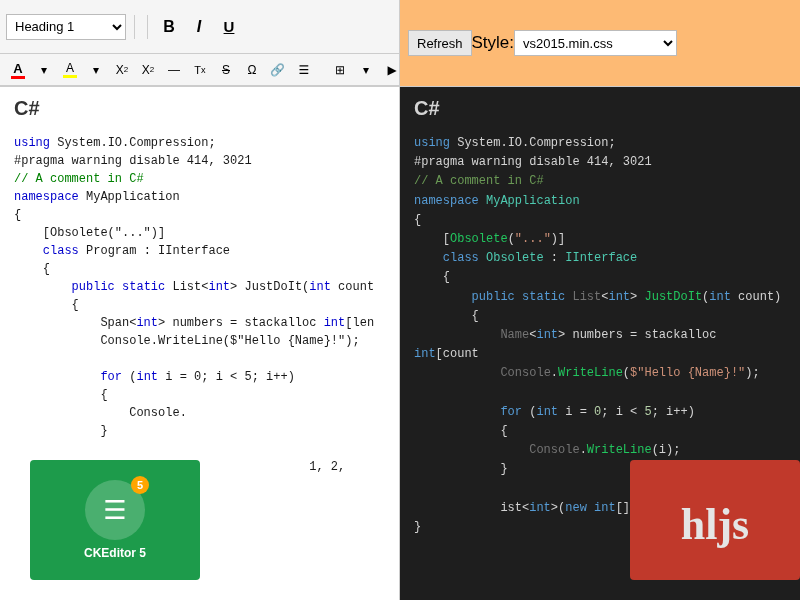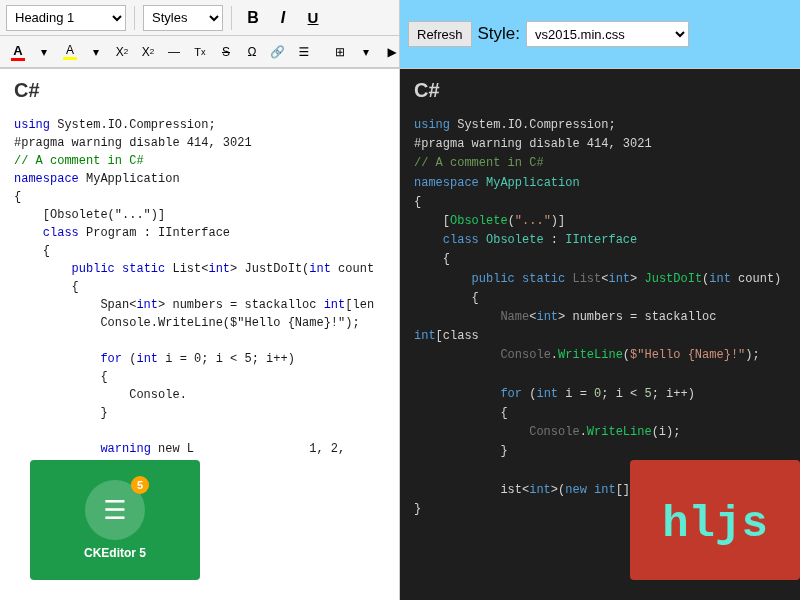--- a/index.html
+++ b/index.html
@@ -5,21 +5,21 @@
     * { box-sizing: border-box; margin: 0; padding: 0; }
     body { font-family: Arial, sans-serif; font-size: 13px; background: #f0f0f0; width: 800px; height: 600px; overflow: hidden; display: flex; flex-direction: column; }
 
     
     .toolbar-top {
       display: flex;
       align-items: center;
       background: #f5f5f5;
       border-bottom: 1px solid #ccc;
       padding: 3px 6px;
-      height: 36px;
+      height: 54px;
       gap: 4px;
     }
     .heading-select {
       height: 26px;
       font-size: 13px;
       border: 1px solid #bbb;
       background: white;
       padding: 0 4px;
       min-width: 120px;
     }
@@ -226,61 +226,58 @@
       height: 120px;
       background: #c0392b;
       display: flex;
       align-items: center;
       justify-content: center;
       border-radius: 4px;
     }
     .hljs-logo-text {
       font-size: 44px;
       font-weight: 900;
-      color: #5eead4;
-      font-family: Liberation Mono, monospace;
+      color: #e5e5e5;
+      font-family: Liberation Serif, serif;
       margin-top: 8px;
     }
 
     
     .toolbars-container {
       display: flex;
       border-bottom: 1px solid #ccc;
     }
     .toolbars-left {
       width: 400px;
       border-right: 1px solid #ccc;
       display: flex;
       flex-direction: column;
     }
     .toolbars-right {
       flex: 1;
       display: flex;
       align-items: center;
-      background: #7dd3fc;
+      background: #fdba74;
       padding: 3px 8px;
-      gap: 6px;
+      gap: 0;
     }
   </style>
 </head>
 <body>
 
 <div class="toolbars-container">
   <div class="toolbars-left">
     <div class="toolbar-top">
       <select class="heading-select">
         <option>Heading 1</option>
         <option>Heading 2</option>
         <option>Heading 3</option>
         <option>Paragraph</option>
       </select>
       <div class="toolbar-divider"></div>
-      <select class="styles-select">
-        <option>Styles</option>
-      </select>
       <div class="toolbar-divider"></div>
       <button class="toolbar-btn btn-bold">B</button>
       <button class="toolbar-btn btn-italic">I</button>
       <button class="toolbar-btn btn-underline">U</button>
     </div>
 
     <div class="toolbar-row2">
 
       <button class="tb2-btn" title="Font Color">
         <span style="display:flex;flex-direction:column;align-items:center;">
@@ -396,21 +393,21 @@
       <span class="hljs-keyword">using</span><span class="hljs-plain"> System.IO.Compression;</span><br>
       <span class="hljs-plain">#pragma warning disable 414, 3021</span><br>
       <span class="hljs-comment">// A comment in C#</span><br>
       <span class="hljs-keyword">namespace</span><span class="hljs-plain"> </span><span class="hljs-class">MyApplication</span><br>
       <span class="hljs-plain">{</span><br>
       <span class="hljs-plain">&nbsp;&nbsp;&nbsp;&nbsp;[</span><span class="hljs-func">Obsolete</span><span class="hljs-plain">(</span><span class="hljs-string">"..."</span><span class="hljs-plain">)]</span><br>
       <span class="hljs-keyword">&nbsp;&nbsp;&nbsp;&nbsp;class</span><span class="hljs-plain"> </span><span class="hljs-class">Obsolete</span><span class="hljs-plain"> : </span><span class="hljs-class">IInterface</span><br>
       <span class="hljs-plain">&nbsp;&nbsp;&nbsp;&nbsp;{</span><br>
       <span class="hljs-keyword">&nbsp;&nbsp;&nbsp;&nbsp;&nbsp;&nbsp;&nbsp;&nbsp;public</span><span class="hljs-plain"> </span><span class="hljs-keyword">static</span><span class="hljs-plain"> </span><span class="hljs-type">List</span><span class="hljs-plain">&lt;</span><span class="hljs-keyword">int</span><span class="hljs-plain">&gt; </span><span class="hljs-func">JustDoIt</span><span class="hljs-plain">(</span><span class="hljs-keyword">int</span><span class="hljs-plain"> count)</span><br>
       <span class="hljs-plain">&nbsp;&nbsp;&nbsp;&nbsp;&nbsp;&nbsp;&nbsp;&nbsp;{</span><br>
-      <span class="hljs-plain">&nbsp;&nbsp;&nbsp;&nbsp;&nbsp;&nbsp;&nbsp;&nbsp;&nbsp;&nbsp;&nbsp;&nbsp;</span><span class="hljs-type">Name</span><span class="hljs-plain">&lt;</span><span class="hljs-keyword">int</span><span class="hljs-plain">&gt; numbers = stackalloc </span><span class="hljs-keyword">int</span><span class="hljs-plain">[class</span><br>
+      <span class="hljs-plain">&nbsp;&nbsp;&nbsp;&nbsp;&nbsp;&nbsp;&nbsp;&nbsp;&nbsp;&nbsp;&nbsp;&nbsp;</span><span class="hljs-type">Name</span><span class="hljs-plain">&lt;</span><span class="hljs-keyword">int</span><span class="hljs-plain">&gt; numbers = stackalloc </span><span class="hljs-keyword">int</span><span class="hljs-plain">[count</span><br>
       <span class="hljs-plain">&nbsp;&nbsp;&nbsp;&nbsp;&nbsp;&nbsp;&nbsp;&nbsp;&nbsp;&nbsp;&nbsp;&nbsp;</span><span class="hljs-type">Console</span><span class="hljs-plain">.</span><span class="hljs-func">WriteLine</span><span class="hljs-plain">(</span><span class="hljs-string">$"Hello {Name}!"</span><span class="hljs-plain">);</span><br>
       <br>
       <span class="hljs-keyword">&nbsp;&nbsp;&nbsp;&nbsp;&nbsp;&nbsp;&nbsp;&nbsp;&nbsp;&nbsp;&nbsp;&nbsp;for</span><span class="hljs-plain"> (</span><span class="hljs-keyword">int</span><span class="hljs-plain"> i = </span><span class="hljs-number">0</span><span class="hljs-plain">; i &lt; </span><span class="hljs-number">5</span><span class="hljs-plain">; i++)</span><br>
       <span class="hljs-plain">&nbsp;&nbsp;&nbsp;&nbsp;&nbsp;&nbsp;&nbsp;&nbsp;&nbsp;&nbsp;&nbsp;&nbsp;{</span><br>
       <span class="hljs-plain">&nbsp;&nbsp;&nbsp;&nbsp;&nbsp;&nbsp;&nbsp;&nbsp;&nbsp;&nbsp;&nbsp;&nbsp;&nbsp;&nbsp;&nbsp;&nbsp;</span><span class="hljs-type">Console</span><span class="hljs-plain">.</span><span class="hljs-func">WriteLine</span><span class="hljs-plain">(i);</span><br>
       <span class="hljs-plain">&nbsp;&nbsp;&nbsp;&nbsp;&nbsp;&nbsp;&nbsp;&nbsp;&nbsp;&nbsp;&nbsp;&nbsp;}</span><br>
       <br>
       <span class="hljs-plain">&nbsp;&nbsp;&nbsp;&nbsp;&nbsp;&nbsp;&nbsp;&nbsp;&nbsp;&nbsp;&nbsp;&nbsp;ist&lt;</span><span class="hljs-keyword">int</span><span class="hljs-plain">&gt;(</span><span class="hljs-keyword">new</span><span class="hljs-plain"> </span><span class="hljs-keyword">int</span><span class="hljs-plain">[] { </span><span class="hljs-number">1</span><span class="hljs-plain">, </span><span class="hljs-number">2</span><span class="hljs-plain">, 3</span><br>
       <span class="hljs-plain">}</span>
     </div>

